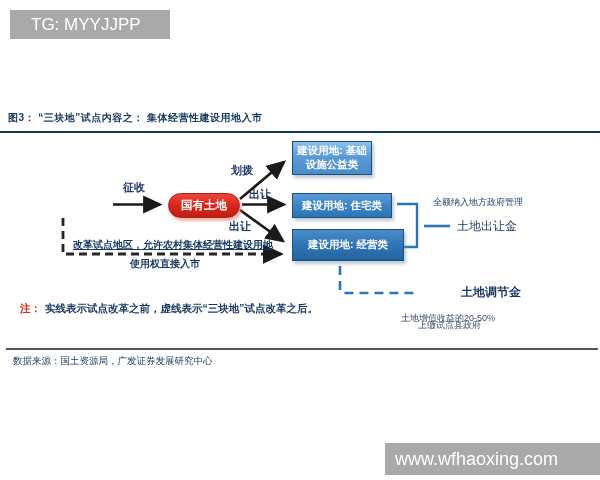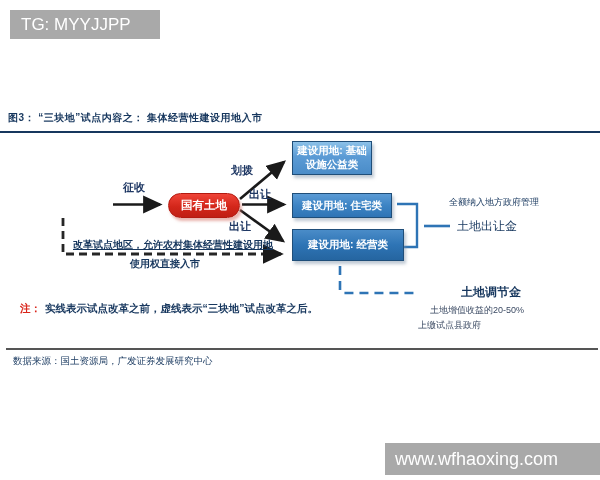--- a/index.html
+++ b/index.html
@@ -2,21 +2,21 @@
 <html><head>
 <meta charset="utf-8">
 <style>
   html,body{margin:0;padding:0;}
   body{font-family:"Liberation Sans","DejaVu Sans",sans-serif;}
   #stage{position:relative;width:600px;height:480px;background:#ffffff;overflow:hidden;}
 
   
   .wm{position:absolute;background:#a9a9a9;color:#ffffff;display:flex;align-items:center;
       font-family:"Liberation Sans",sans-serif;}
-  #wm-top{left:10px;top:10px;width:139px;height:29px;font-size:17px;padding-left:11px;}
+  #wm-top{left:10px;top:10px;width:139px;height:29px;font-size:17px;padding-left:21px;}
   #wm-bottom{left:385px;top:443px;width:215px;height:32px;font-size:18px;padding-left:10px;}
 
   
   #fig-title{position:absolute;left:8px;top:111px;font-size:10px;font-weight:bold;
       color:#17375e;white-space:nowrap;letter-spacing:0.5px;}
   #title-rule{position:absolute;left:0;top:131px;width:600px;border-top:2px solid #17375e;}
 
   
   #connectors{position:absolute;left:0;top:0;width:600px;height:480px;}
 
@@ -41,24 +41,24 @@
 
   
   .edge-lbl{position:absolute;color:#1f3864;font-weight:bold;font-size:11px;white-space:nowrap;}
   #lbl-zhengshou{left:123px;top:180px;}
   #lbl-huabo{left:231px;top:163px;}
   #lbl-churang-1{left:249px;top:187px;}
   #lbl-churang-2{left:229px;top:219px;}
 
   
   .annot{position:absolute;color:#17375e;white-space:nowrap;}
-  #lbl-quane{left:433px;top:196px;font-size:9px;margin-left:16px;}
+  #lbl-quane{left:433px;top:196px;font-size:9px;}
   #lbl-churangjin{left:457px;top:218px;font-size:12px;font-weight:normal;}
   #lbl-tiaojiejin{left:425px;top:284px;font-size:12px;font-weight:bold;margin-left:36px;}
-  #lbl-zengzhi{left:401px;top:304px;font-size:9px;color:#3b4a63;margin-left:29px;}
+  #lbl-zengzhi{left:401px;top:312px;font-size:9px;color:#3b4a63;}
   #lbl-shangjiao{left:418px;top:319px;font-size:9px;color:#3b4a63;}
 
   
   #lbl-pilot-1{left:73px;top:238px;font-size:10px;font-weight:bold;text-decoration:underline;}
   #lbl-pilot-2{left:130px;top:257px;font-size:10px;font-weight:bold;}
 
   
   #note{position:absolute;left:20px;top:302px;font-size:10.5px;font-weight:bold;color:#17375e;white-space:nowrap;}
   #note .red{color:#d9261c;margin-right:4px;}
 

